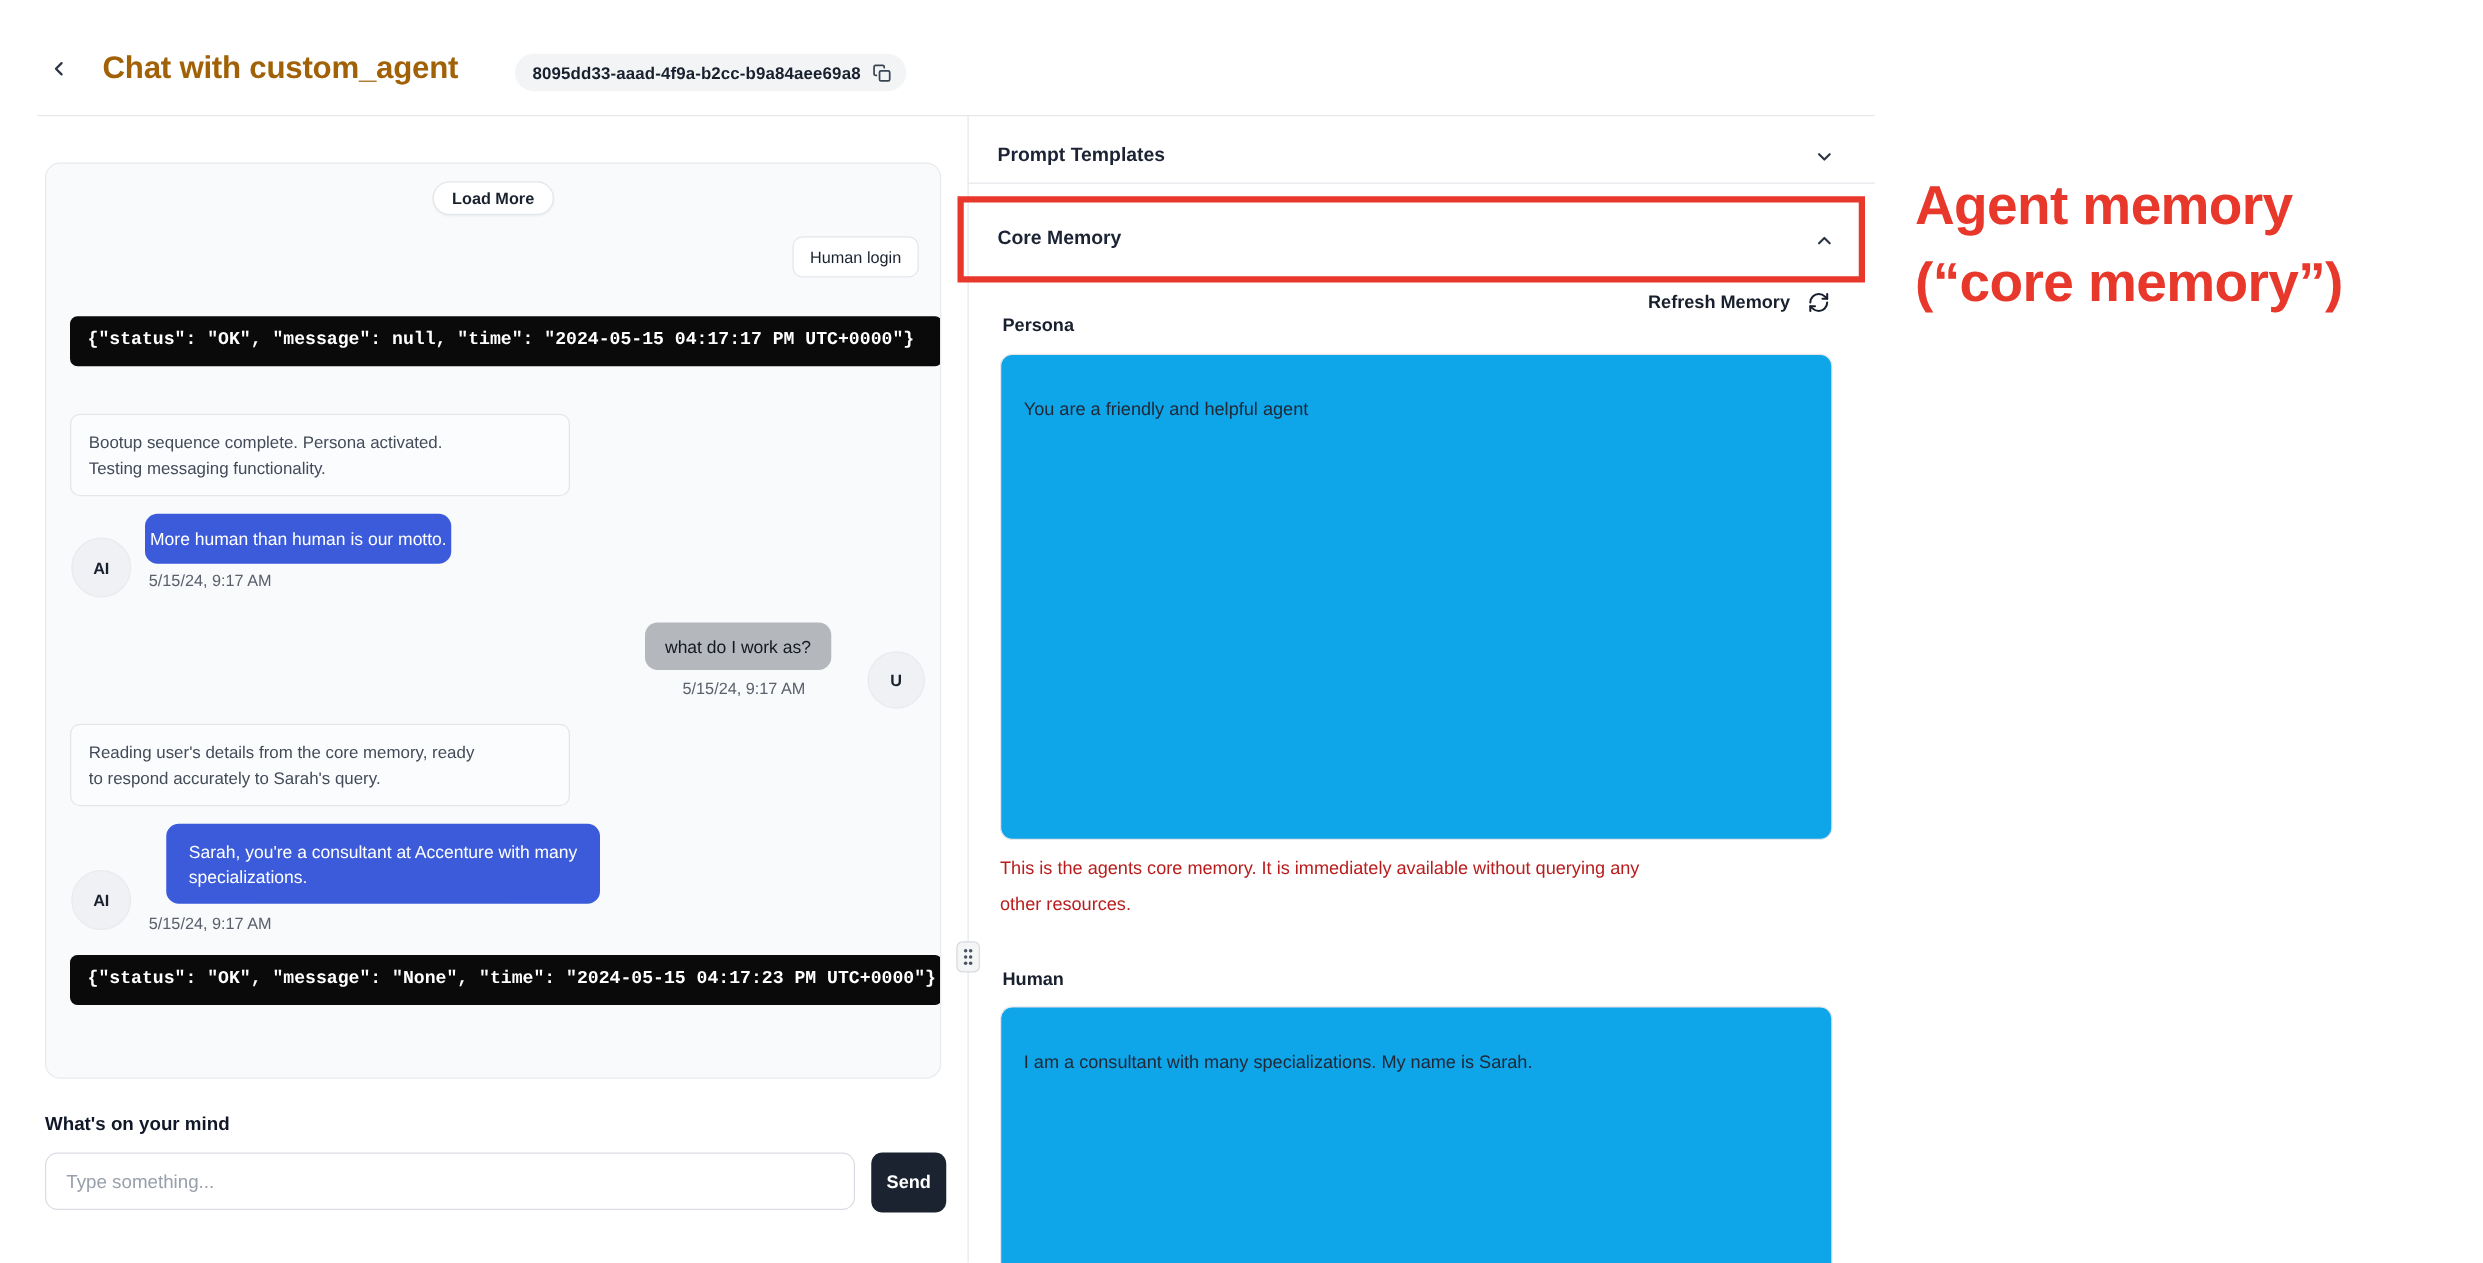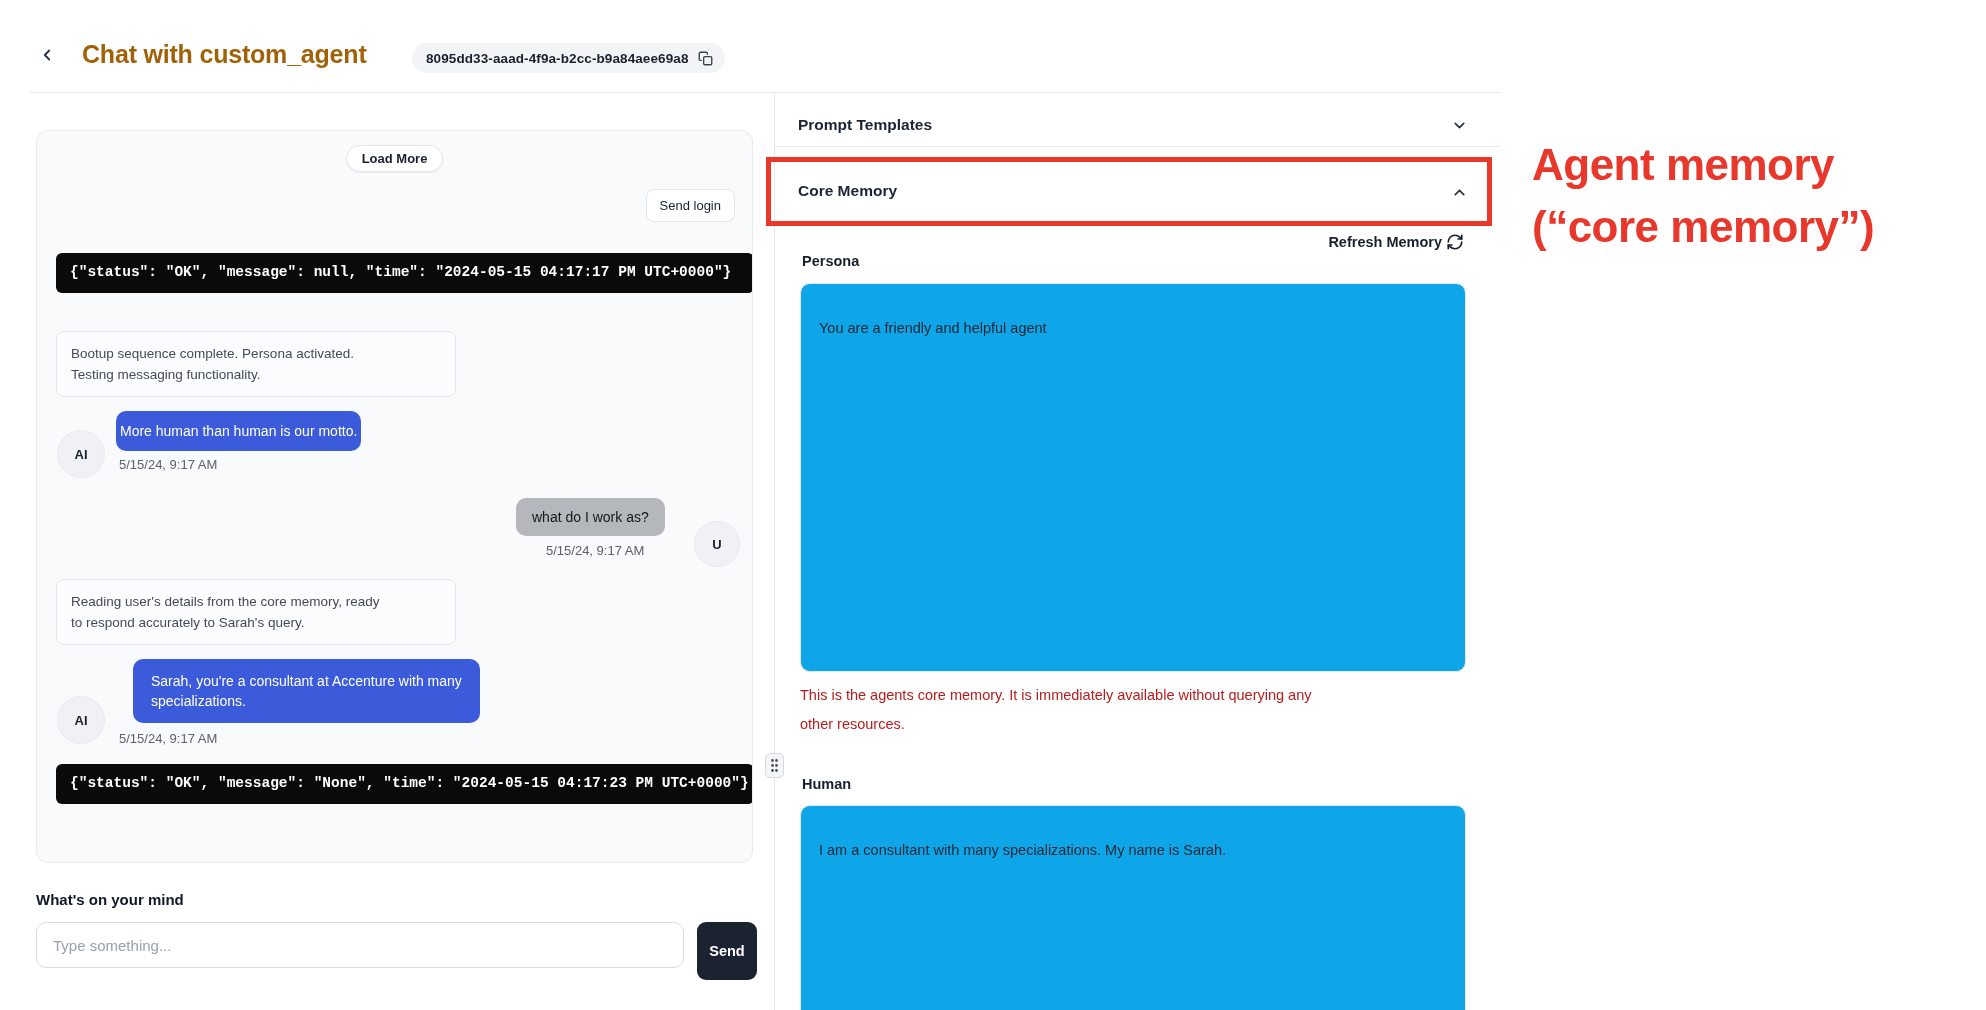--- a/index.html
+++ b/index.html
@@ -44,30 +44,30 @@
   .bubble.user { background:#b4b8bd; color:#14181f; padding:9px 16px; }
   .timestamp { position:absolute; font-size:13px; color:#5b616d; white-space:nowrap; }
 
   
   .composer-label { left:36px; top:891px; font-size:15px; font-weight:700; color:#101828; }
   .composer-input { left:36px; top:922px; width:648px; height:46px; background:#ffffff;
                     border:1px solid #d9dde3; border-radius:10px; padding:0 16px;
                     font-size:15px; color:#19212f; outline:none;
                     font-family:"Liberation Sans","DejaVu Sans",sans-serif; }
   .composer-input::placeholder { color:#98a0ac; }
-  .send-btn { left:697px; top:922px; width:60px; height:58px; background:#1b2230;
+  .send-btn { left:697px; top:922px; width:60px; height:48px; background:#1b2230;
               border:none; border-radius:9px; color:#ffffff; font-size:14.5px; font-weight:700;
               cursor:pointer; font-family:"Liberation Sans","DejaVu Sans",sans-serif; }
 
   
   .section-label { font-size:15.5px; font-weight:600; color:#1b2334; }
   .chev { width:17px; height:17px; color:#2b3442; cursor:pointer; }
   .redbox { left:766px; top:157px; width:726px; height:69px; border:5px solid #e8372b; }
   .refresh-row { left:1100px; top:233px; width:364px; display:flex; justify-content:flex-end;
-                 align-items:center; gap:4px; cursor:pointer; }
+                 align-items:center; gap:14px; cursor:pointer; }
   .refresh-label { font-size:14.5px; font-weight:700; color:#18202e; }
   .refresh-icon { width:18px; height:18px; color:#18202e; }
   .field-label { font-size:14.5px; font-weight:600; color:#18202e; }
   .mem-textarea { position:absolute; left:800px; width:666px; background:#0ea5e9;
                   border:1px solid #e4e6ea; border-radius:10px; padding:34px 18px;
                   font-size:14.5px; color:#202938; resize:none; outline:none;
                   font-family:"Liberation Sans","DejaVu Sans",sans-serif; line-height:20px; }
   .mem-desc { left:800px; top:681px; width:662px; font-size:14.5px; line-height:29px;
               color:#b91c1c; white-space:pre-line; }
 
@@ -93,21 +93,21 @@
   <svg class="copy-icon" viewBox="0 0 24 24" fill="none" stroke="currentColor" stroke-width="2.2" stroke-linecap="round" stroke-linejoin="round">
       <rect x="9" y="9" width="13" height="13" rx="2"></rect>
       <path d="M5 15H4a2 2 0 0 1-2-2V4a2 2 0 0 1 2-2h9a2 2 0 0 1 2 2v1"></path>
     </svg>
 </div>
 <div class="abs hdiv" style="left:30px; top:92px; width:1470px;"></div>
 <div class="abs vdiv" style="left:774px; top:92px; height:918px;"></div>
 
 <div class="abs chat-panel">
   <button class="load-more">Load More</button>
-  <div class="first-login">Send login</div>
+  <div class="first-login">Human login</div>
 
   <div class="json-msg" style="left:19px; top:122px; width:698px;">{"status": "OK", "message": null, "time": "2024-05-15 04:17:17 PM UTC+0000"}</div>
 
   <div class="sys-card" style="left:19px; top:200px;">Bootup sequence complete. Persona activated.
 Testing messaging functionality.</div>
 
   <div class="avatar" style="left:20px; top:299px;">
       <span>AI</span>
     </div>
   <div class="bubble agent" style="left:79px; top:280px;">More human than human is our motto.</div>

